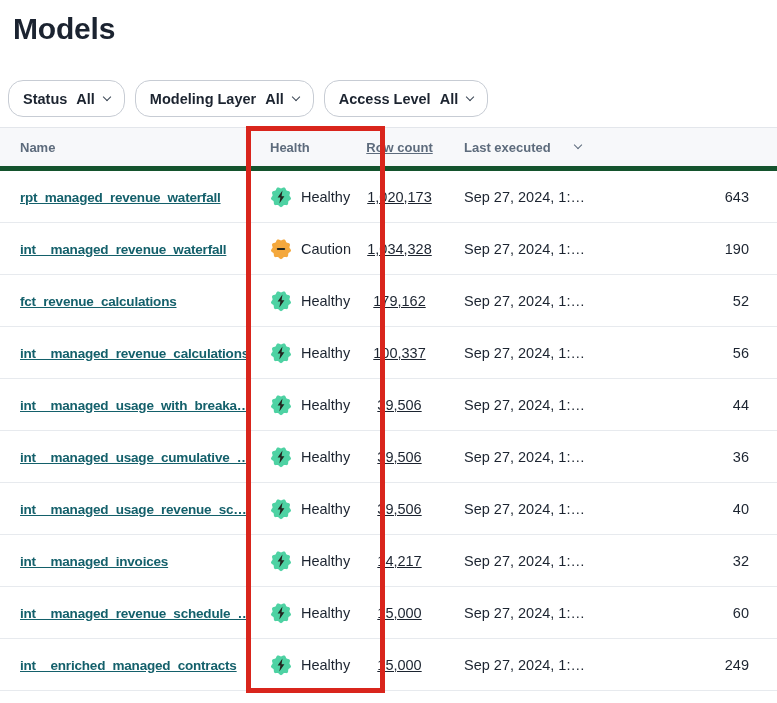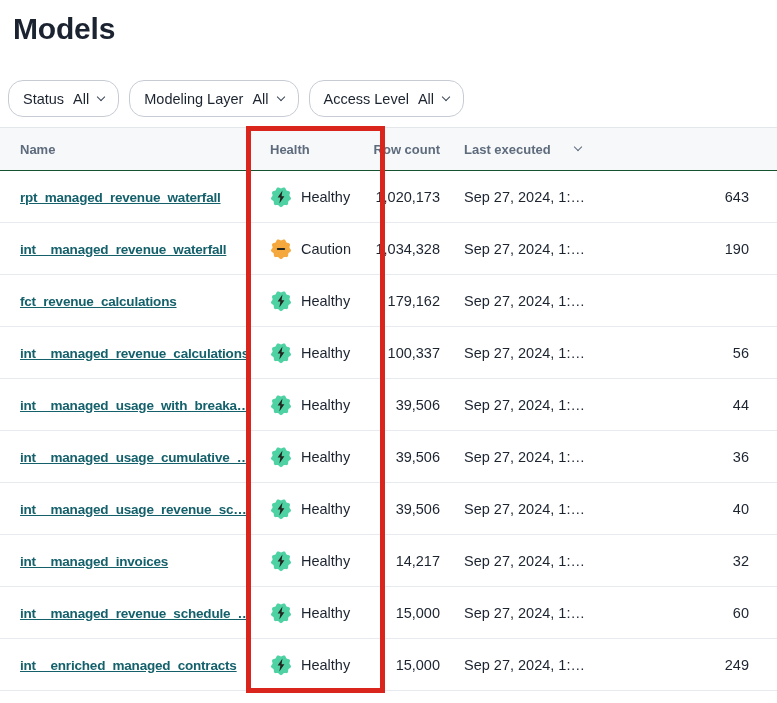--- a/index.html
+++ b/index.html
@@ -5,38 +5,38 @@
   * { margin:0; padding:0; box-sizing:border-box; }
   html,body { width:777px; height:703px; background:#ffffff; overflow:hidden;
     font-family:"Liberation Sans", sans-serif; color:#1c2430; }
 
   .page-title { font-size:30px; font-weight:700; color:#1b2330;
     padding:12px 0 0 13px; letter-spacing:-0.2px; }
 
   .filters { display:flex; gap:10px; padding:0 0 0 8px; margin-top:34px; }
   .chip { display:flex; align-items:center; height:37px; padding:0 14px;
     border:1px solid #c7ccd4; border-radius:15px; background:#ffffff;
-    font-size:14.5px; color:#1c2430; cursor:pointer; }
+    font-size:14.5px; color:#1c2430; cursor:pointer;font-weight:bold; }
   .chip .chip-label { margin-right:9px; }
   .chip .chip-value { margin-right:9px; }
   .chev { display:inline-block; width:6px; height:6px;
     border-right:1.5px solid #3a4554; border-bottom:1.5px solid #3a4554;
     transform:rotate(45deg); margin-top:-3px; }
 
   .table { margin-top:10px; width:777px; }
   .thead { display:flex; align-items:center; height:44px; background:#f7f8fa;
-    border-top:1px solid #e3e6eb; border-bottom:1px solid #14532d;
+    border-top:1px solid #e3e6eb; border-bottom:5px solid #14532d;
     font-size:13px; font-weight:700; color:#5d6b7c; }
   .tr { display:flex; align-items:center; height:52px;
     border-bottom:1px solid #e7eaee; background:#ffffff; font-size:14.5px; }
 
   .td, .th { flex:0 0 auto; }
   .c-name   { width:247px; padding-left:20px; overflow:hidden; white-space:nowrap; }
   .c-health { width:112px; padding-left:23px; display:flex; align-items:center; }
-  .c-rowcount { width:86px; text-align:right; padding-right:5px; }
+  .c-rowcount { width:86px; text-align:center; padding-right:5px;text-decoration:underline; }
   .c-lastexec { width:150px; padding-left:19px; overflow:hidden; white-space:nowrap; }
   .c-querycount { flex:1 1 auto; text-align:right; padding-right:28px; }
   .thead .c-querycount { padding-right:8px; display:flex; align-items:center;
     justify-content:flex-end; gap:5px; }
   .thead .c-lastexec { display:flex; align-items:center; gap:24px; }
   .thead .c-health { padding-left:23px; }
 
   .model-link { font-size:13.5px; font-weight:700; color:#14606b;
     text-decoration:underline; letter-spacing:-0.2px; cursor:pointer; }
 
@@ -129,20 +129,21 @@
     </div>
     <div class="td c-health">
       <svg class="badge" viewBox="0 0 24 24">
             <path d="M22.20 12.00L22.52 12.47L22.77 12.97L22.90 13.48L22.87 13.97L22.69 14.44L22.37 14.86L21.95 15.23L21.48 15.56L21.01 15.85L20.59 16.14L20.26 16.45L20.03 16.80L19.90 17.22L19.85 17.70L19.83 18.24L19.80 18.81L19.71 19.37L19.54 19.89L19.26 20.31L18.88 20.62L18.40 20.81L17.86 20.88L17.29 20.85L16.73 20.78L16.20 20.71L15.71 20.69L15.29 20.76L14.90 20.93L14.54 21.22L14.19 21.58L13.81 22.00L13.41 22.40L12.97 22.74L12.49 22.97L12.00 23.05L11.51 22.97L11.03 22.74L10.59 22.40L10.19 22.00L9.81 21.58L9.46 21.22L9.10 20.93L8.71 20.76L8.29 20.69L7.80 20.71L7.27 20.78L6.71 20.85L6.14 20.88L5.60 20.81L5.12 20.62L4.74 20.31L4.46 19.89L4.29 19.37L4.20 18.81L4.17 18.24L4.15 17.70L4.10 17.22L3.97 16.80L3.74 16.45L3.41 16.14L2.99 15.85L2.52 15.56L2.05 15.23L1.63 14.86L1.31 14.44L1.13 13.97L1.10 13.48L1.23 12.97L1.48 12.47L1.80 12.00L2.14 11.56L2.45 11.14L2.68 10.74L2.80 10.33L2.80 9.90L2.71 9.44L2.55 8.93L2.38 8.39L2.25 7.83L2.21 7.29L2.30 6.78L2.52 6.34L2.88 5.98L3.34 5.71L3.88 5.52L4.43 5.39L4.97 5.27L5.44 5.14L5.84 4.95L6.16 4.67L6.41 4.30L6.62 3.85L6.83 3.34L7.06 2.82L7.34 2.33L7.70 1.93L8.12 1.66L8.60 1.53L9.12 1.55L9.65 1.70L10.17 1.93L10.67 2.19L11.14 2.43L11.58 2.59L12.00 2.65L12.42 2.59L12.86 2.43L13.33 2.19L13.83 1.93L14.35 1.70L14.88 1.55L15.40 1.53L15.88 1.66L16.30 1.93L16.66 2.33L16.94 2.82L17.17 3.34L17.38 3.85L17.59 4.30L17.84 4.67L18.16 4.95L18.56 5.14L19.03 5.27L19.57 5.39L20.12 5.52L20.66 5.71L21.12 5.98L21.48 6.34L21.70 6.78L21.79 7.29L21.75 7.83L21.62 8.39L21.45 8.93L21.29 9.44L21.20 9.90L21.20 10.33L21.32 10.74L21.55 11.14L21.86 11.56L22.20 12.00Z" fill="#4ed2a3"></path>
             <path d="M13.6 4.9 L8.3 12.6 L11.3 12.6 L10.2 19.1 L15.7 11.2 L12.6 11.2 Z" fill="#22251f"></path>
           </svg>
       <span class="health-label">Healthy</span>
     </div>
     <div class="td c-rowcount">179,162</div>
     <div class="td c-lastexec">Sep 27, 2024, 1:…</div>
+    <div class="td c-querycount">52</div>
   </div>
 
   <div class="tr">
     <div class="td c-name">
       <a class="model-link">int__managed_revenue_calculations</a>
     </div>
     <div class="td c-health">
       <svg class="badge" viewBox="0 0 24 24">
             <path d="M22.20 12.00L22.52 12.47L22.77 12.97L22.90 13.48L22.87 13.97L22.69 14.44L22.37 14.86L21.95 15.23L21.48 15.56L21.01 15.85L20.59 16.14L20.26 16.45L20.03 16.80L19.90 17.22L19.85 17.70L19.83 18.24L19.80 18.81L19.71 19.37L19.54 19.89L19.26 20.31L18.88 20.62L18.40 20.81L17.86 20.88L17.29 20.85L16.73 20.78L16.20 20.71L15.71 20.69L15.29 20.76L14.90 20.93L14.54 21.22L14.19 21.58L13.81 22.00L13.41 22.40L12.97 22.74L12.49 22.97L12.00 23.05L11.51 22.97L11.03 22.74L10.59 22.40L10.19 22.00L9.81 21.58L9.46 21.22L9.10 20.93L8.71 20.76L8.29 20.69L7.80 20.71L7.27 20.78L6.71 20.85L6.14 20.88L5.60 20.81L5.12 20.62L4.74 20.31L4.46 19.89L4.29 19.37L4.20 18.81L4.17 18.24L4.15 17.70L4.10 17.22L3.97 16.80L3.74 16.45L3.41 16.14L2.99 15.85L2.52 15.56L2.05 15.23L1.63 14.86L1.31 14.44L1.13 13.97L1.10 13.48L1.23 12.97L1.48 12.47L1.80 12.00L2.14 11.56L2.45 11.14L2.68 10.74L2.80 10.33L2.80 9.90L2.71 9.44L2.55 8.93L2.38 8.39L2.25 7.83L2.21 7.29L2.30 6.78L2.52 6.34L2.88 5.98L3.34 5.71L3.88 5.52L4.43 5.39L4.97 5.27L5.44 5.14L5.84 4.95L6.16 4.67L6.41 4.30L6.62 3.85L6.83 3.34L7.06 2.82L7.34 2.33L7.70 1.93L8.12 1.66L8.60 1.53L9.12 1.55L9.65 1.70L10.17 1.93L10.67 2.19L11.14 2.43L11.58 2.59L12.00 2.65L12.42 2.59L12.86 2.43L13.33 2.19L13.83 1.93L14.35 1.70L14.88 1.55L15.40 1.53L15.88 1.66L16.30 1.93L16.66 2.33L16.94 2.82L17.17 3.34L17.38 3.85L17.59 4.30L17.84 4.67L18.16 4.95L18.56 5.14L19.03 5.27L19.57 5.39L20.12 5.52L20.66 5.71L21.12 5.98L21.48 6.34L21.70 6.78L21.79 7.29L21.75 7.83L21.62 8.39L21.45 8.93L21.29 9.44L21.20 9.90L21.20 10.33L21.32 10.74L21.55 11.14L21.86 11.56L22.20 12.00Z" fill="#4ed2a3"></path>
             <path d="M13.6 4.9 L8.3 12.6 L11.3 12.6 L10.2 19.1 L15.7 11.2 L12.6 11.2 Z" fill="#22251f"></path>

